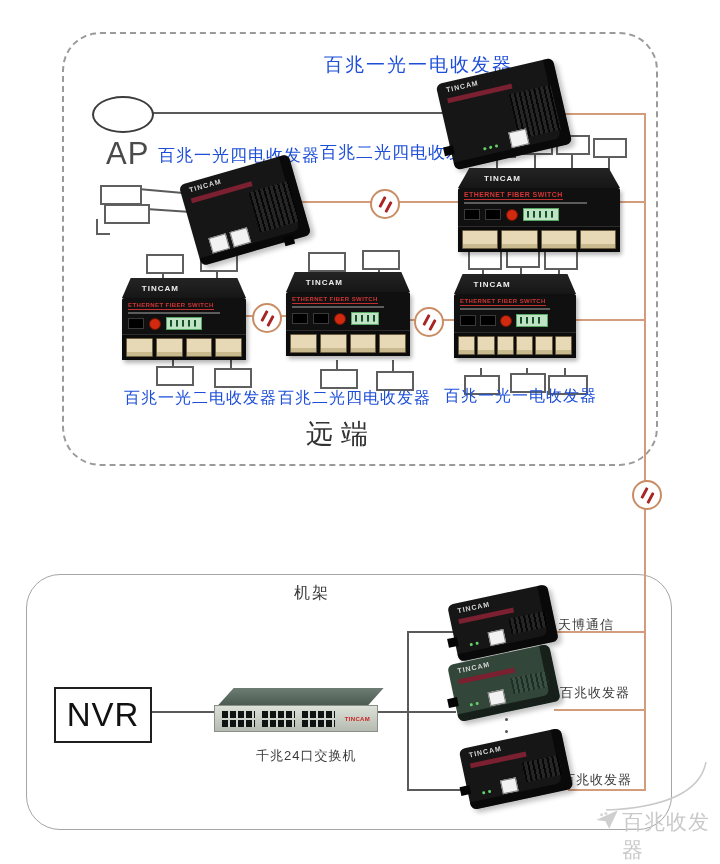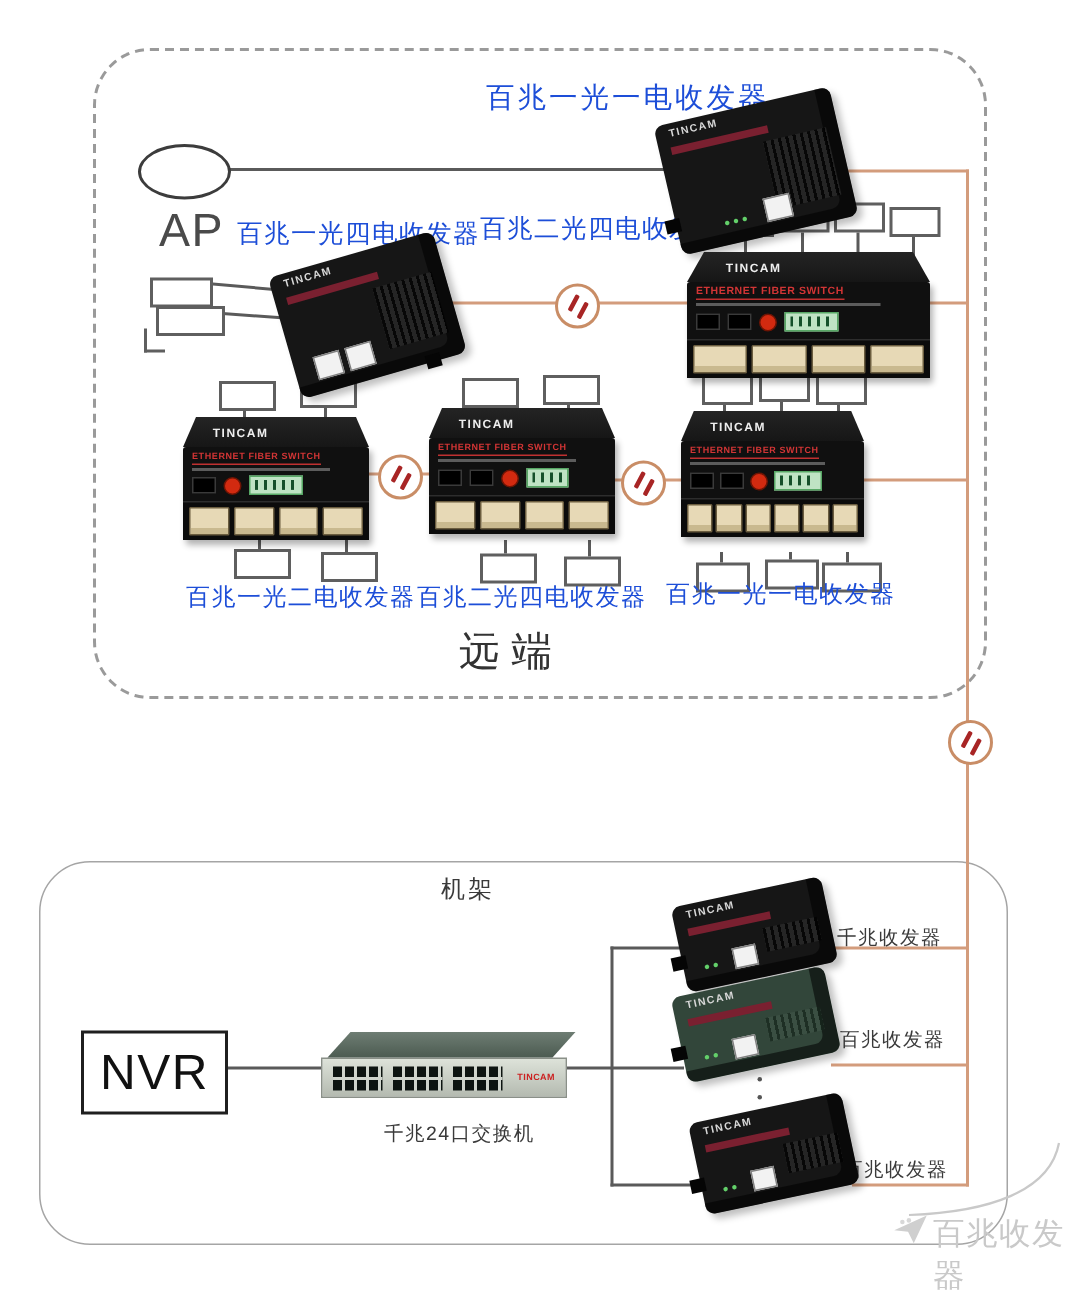--- a/index.html
+++ b/index.html
@@ -353,21 +353,21 @@
       <b></b>
     </span>
   <span class="fconn"></span>
 </div>
 
 <div class="dot" style="left:505px;top:718px"></div>
 <div class="dot" style="left:505px;top:730px"></div>
 <div class="dot" style="left:505px;top:742px"></div>
 <div class="dot" style="left:505px;top:754px"></div>
 
-<div class="lbl lbl-cn-sm" style="left:558px;top:616px">千兆收发器</div>
+<div class="lbl lbl-cn-sm" style="left:558px;top:616px">天博通信</div>
 <div class="lbl lbl-cn-sm" style="left:560px;top:684px">百兆收发器</div>
 <div class="lbl lbl-cn-sm" style="left:562px;top:771px">百兆收发器</div>
 
 <svg class="swoosh" viewBox="0 0 112 58">
   <path d="M108 4 C102 36 62 50 8 52" fill="none" stroke="#c9c9c9" stroke-width="1.5"></path>
 </svg>
 <svg class="wm-icon" viewBox="0 0 24 24">
   <path d="M2 13 L22 4 L14 21 L10.5 14 Z" fill="#cfcfcf"></path>
   <circle cx="7" cy="8" r="1.4" fill="#d8d8d8"></circle>
   <circle cx="11" cy="7" r="1.4" fill="#d8d8d8"></circle>

